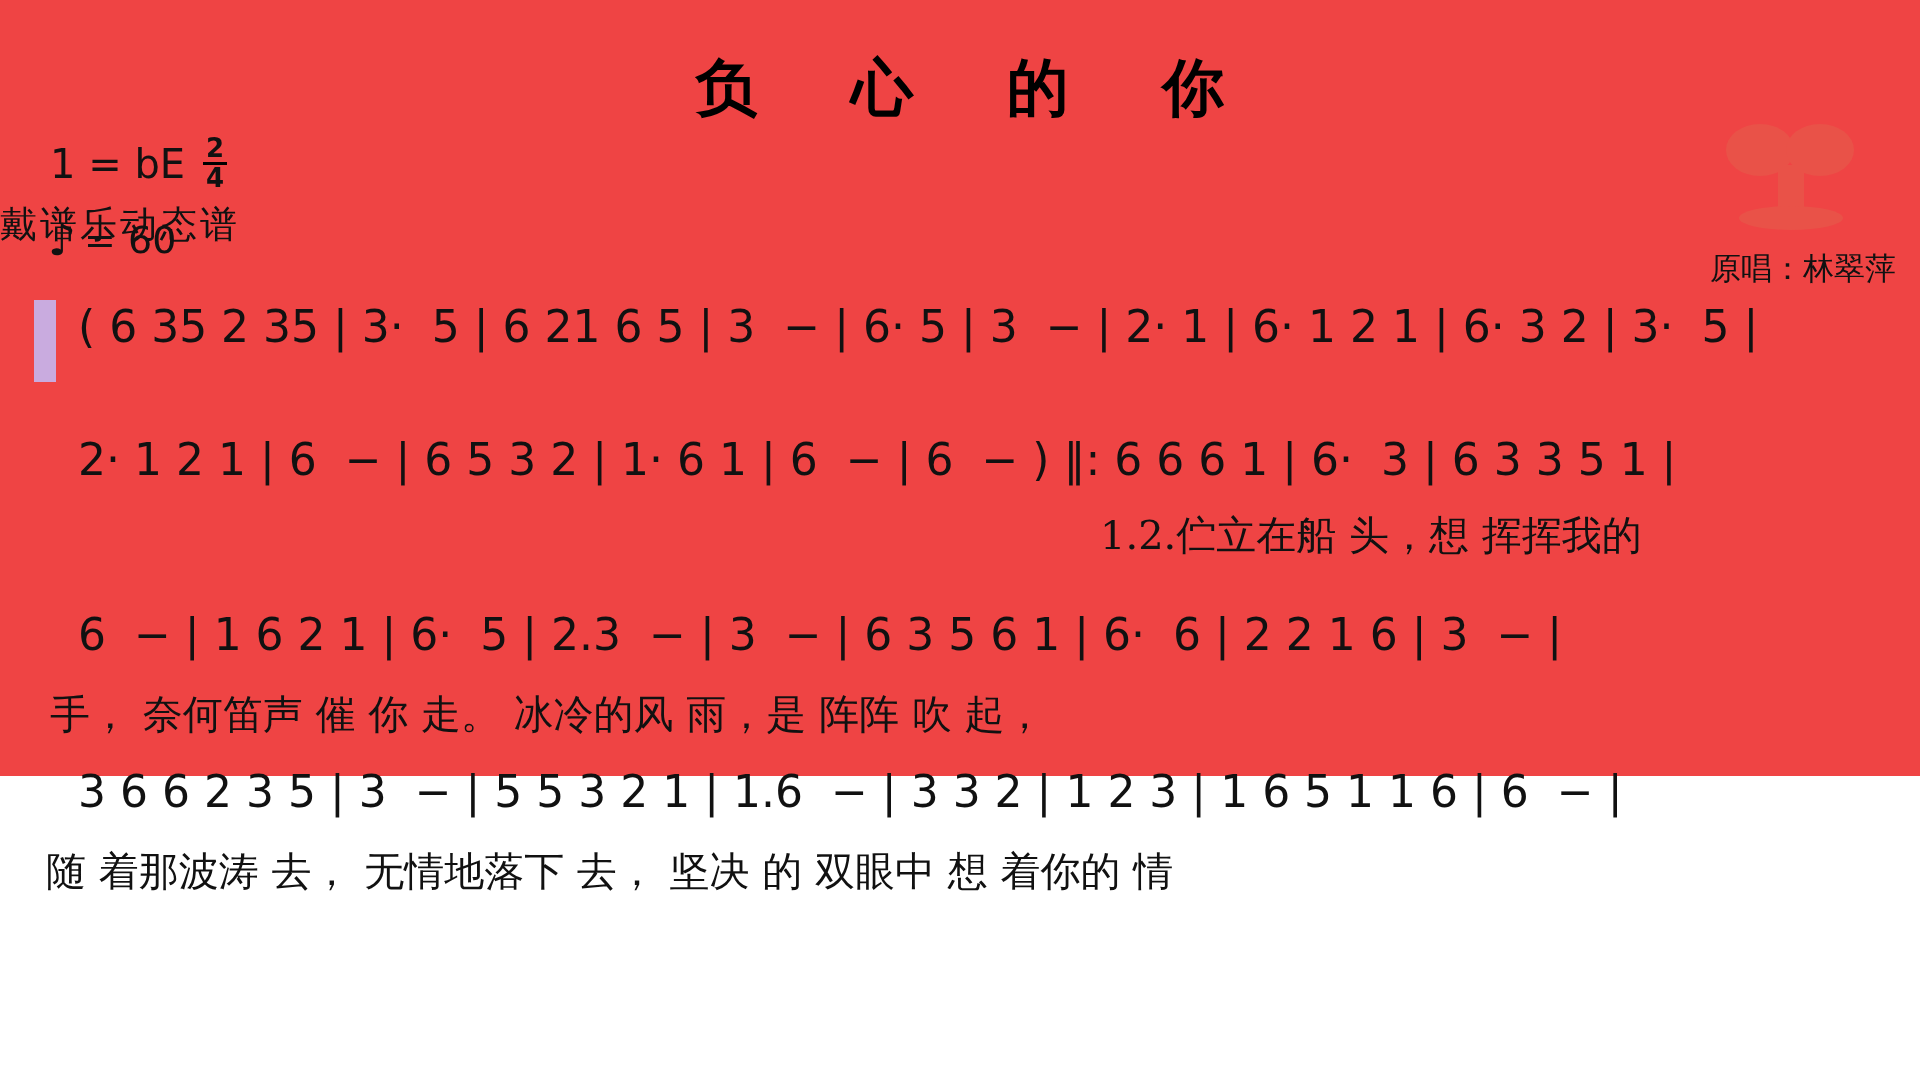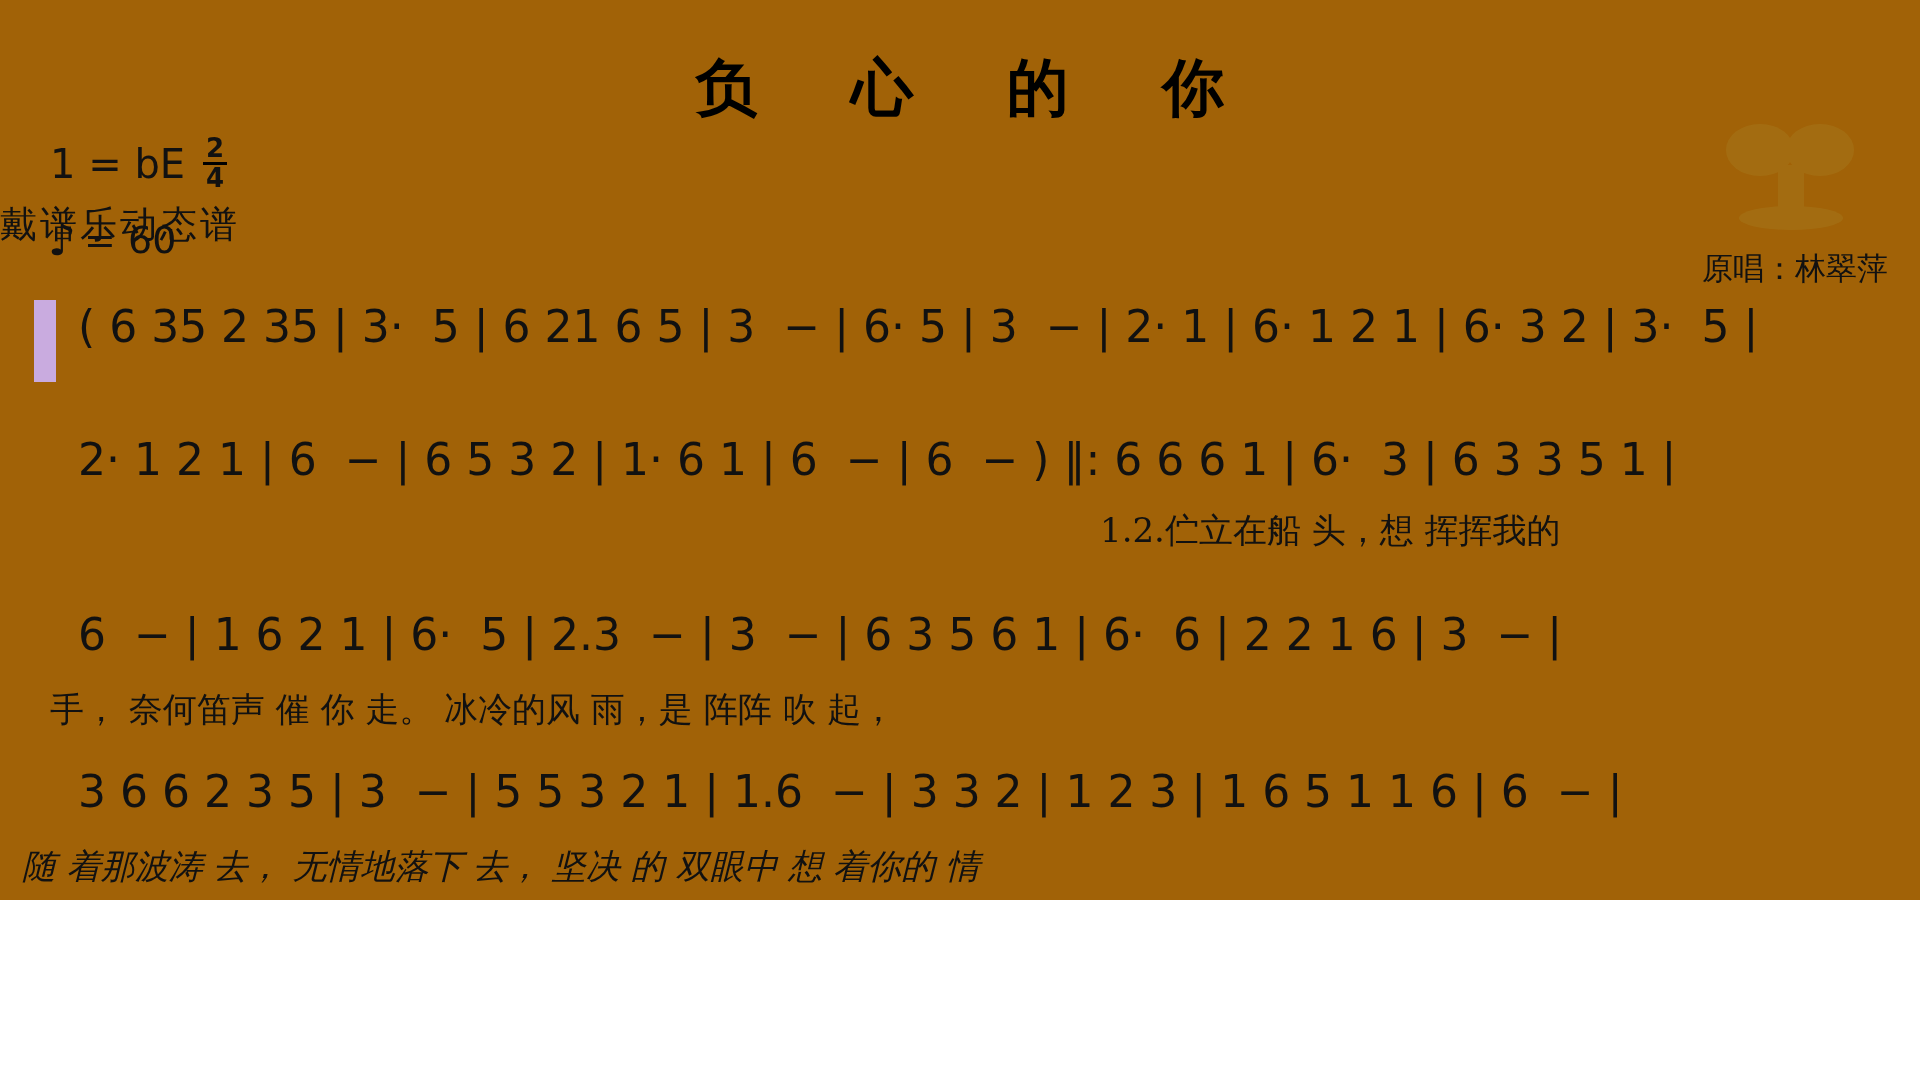--- a/index.html
+++ b/index.html
@@ -11,22 +11,22 @@
     width: 1920px;
     height: 1080px;
     overflow: hidden;
     font-family: "Liberation Serif", serif;
     color: #111111;
     position: relative;
   }
   .page {
     position: relative;
     width: 1920px;
-    height: 900px;
-    background: #a16207;
+    height: 776px;
+    background: #ef4444;
   }
   
   .title {
     position: absolute;
     top: 46px;
     left: 0;
     width: 1920px;
     text-align: center;
     font-family: "DejaVu Serif", serif;
     font-weight: bold;
@@ -75,21 +75,21 @@
     display: flex;
     align-items: center;
     gap: 8px;
   }
   .tempo .qnote {
     font-size: 44px;
     line-height: 0.8;
   }
   .singer {
     position: absolute;
-    right: 32px;
+    right: 24px;
     top: 248px;
     font-family: "DejaVu Serif", serif;
     font-size: 31px;
     color: #111;
   }
   .watermark {
     position: absolute;
     right: 30px;
     top: 110px;
     width: 190px;
@@ -108,21 +108,21 @@
     display: flex;
     align-items: flex-end;
     font-size: 44px;
     line-height: 1;
     white-space: pre;
     padding-left: 46px;
     margin-left: 32px;
   }
   .lyric {
     font-family: "DejaVu Serif", serif;
-    font-size: 34px;
+    font-size: 40px;
     white-space: pre;
     color: #111;
   }
   .cursor-bar {
     position: absolute;
     left: 34px;
     top: 300px;
     width: 22px;
     height: 82px;
     background: #c9abdf;
@@ -169,16 +169,16 @@
     <div class="lyric" style="padding-left: 1100px; padding-top: 26px;">1.2.伫立在船 头，想 挥挥我的</div>
   </div>
 
   <div class="row" style="top: 613px;">
     <div class="notes">6  − | 1 6 2 1 | 6·  5 | 2.3  − | 3  − | 6 3 5 6 1 | 6·  6 | 2 2 1 6 | 3  − |</div>
     <div class="lyric" style="padding-left: 50px; padding-top: 30px;">手， 奈何笛声 催 你 走。 冰冷的风 雨，是 阵阵 吹 起，</div>
   </div>
 
   <div class="row" style="top: 770px;">
     <div class="notes">3 6 6 2 3 5 | 3  − | 5 5 3 2 1 | 1.6  − | 3 3 2 | 1 2 3 | 1 6 5 1 1 6 | 6  − |</div>
-    <div class="lyric" style="padding-left: 22px; padding-top: 30px; font-style: italic;">随 着那波涛 去， 无情地落下 去， 坚决 的 双眼中 想 着你的 情</div>
+    <div class="lyric" style="padding-left: 46px; padding-top: 30px;">随 着那波涛 去， 无情地落下 去， 坚决 的 双眼中 想 着你的 情</div>
   </div>
 
 </div>
 
 </body></html>

